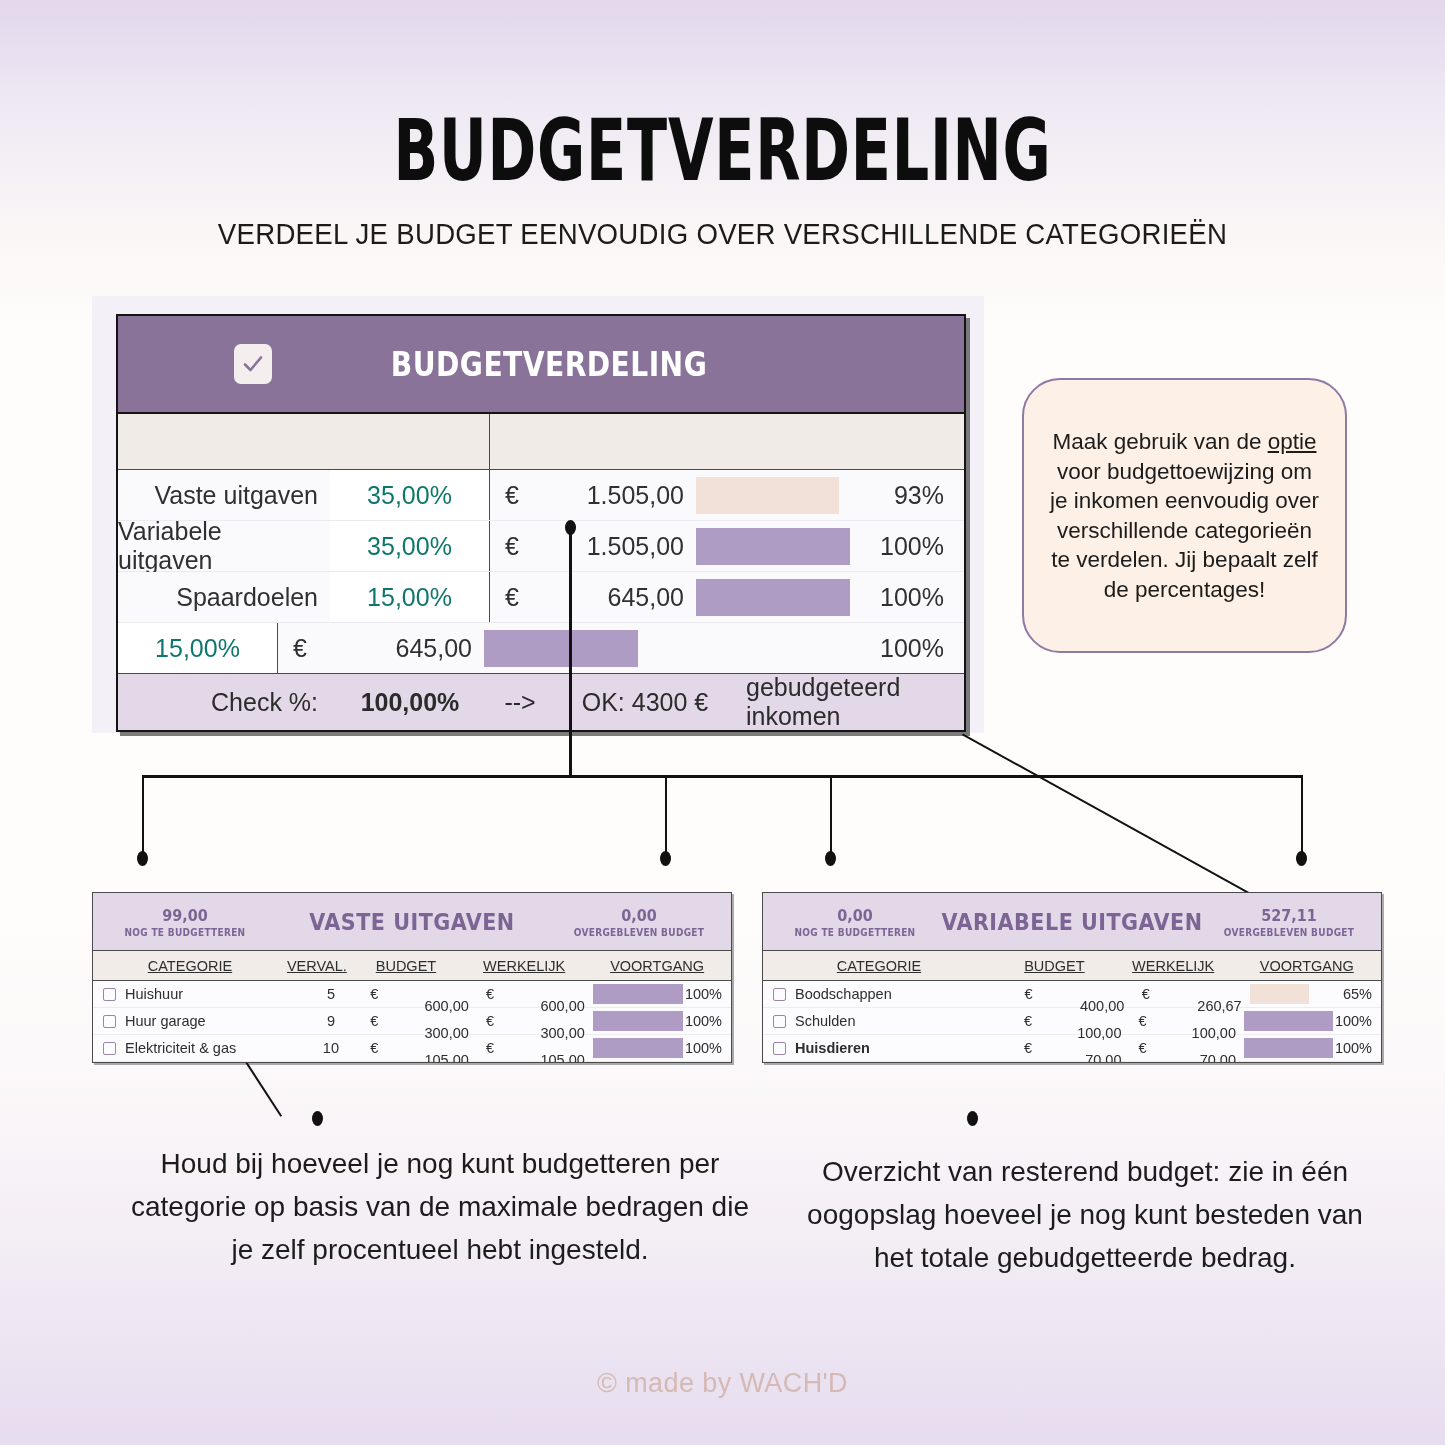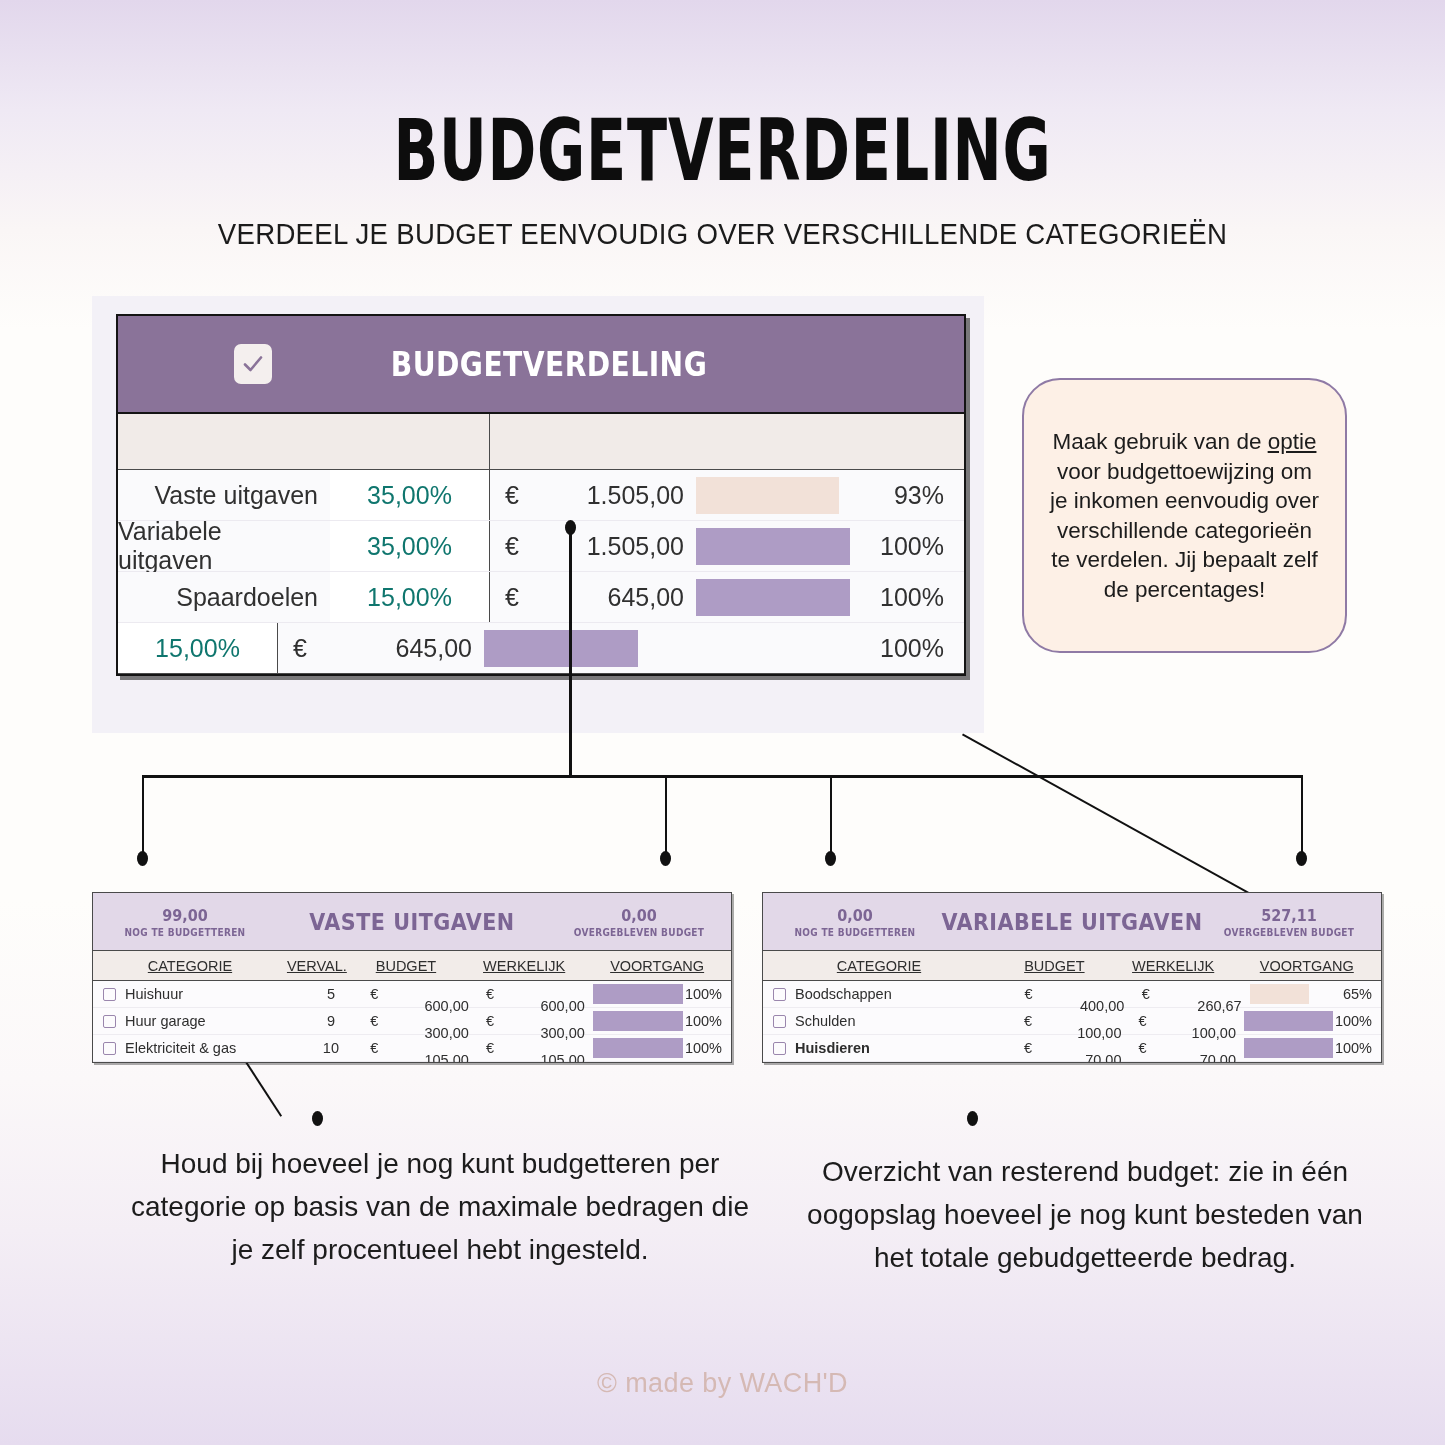--- a/index.html
+++ b/index.html
@@ -371,20 +371,27 @@
           <div class="c-amt">645,00</div>
           <div class="c-bar">
             <div class="bar-outer">
               <div class="bar-fill" style="width:100%;background:#ae9cc5;"></div>
             </div>
           </div>
           <div class="c-prog">100%</div>
         </div>
       </div>
 
+    <div class="mt-footer">
+      <div class="ft-label">Check %:</div>
+      <div class="ft-value">100,00%</div>
+      <div class="ft-arrow">--&gt;</div>
+      <div class="ft-ok">OK: 4300 €</div>
+      <div class="ft-note">gebudgeteerd inkomen</div>
+    </div>
 
   </div>
 </div>
 
 <div class="callout">
   <div>
     <span>Maak gebruik van de </span><u>optie</u><span> voor budgettoewijzing om je inkomen eenvoudig over verschillende categorieën te verdelen. Jij bepaalt zelf de percentages!</span>
   </div>
 </div>
 

